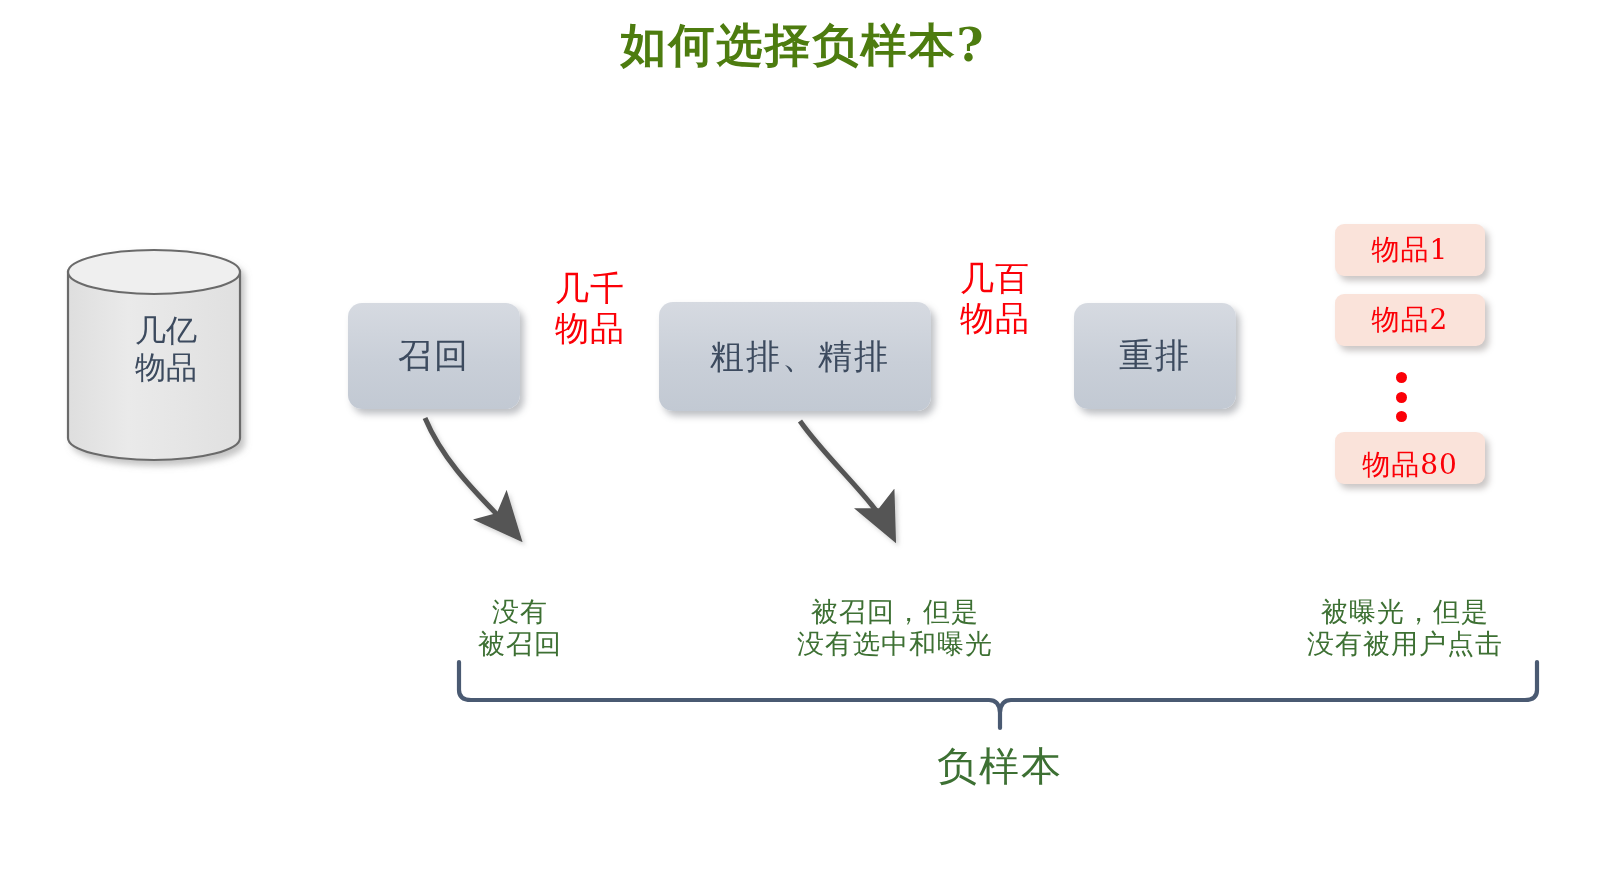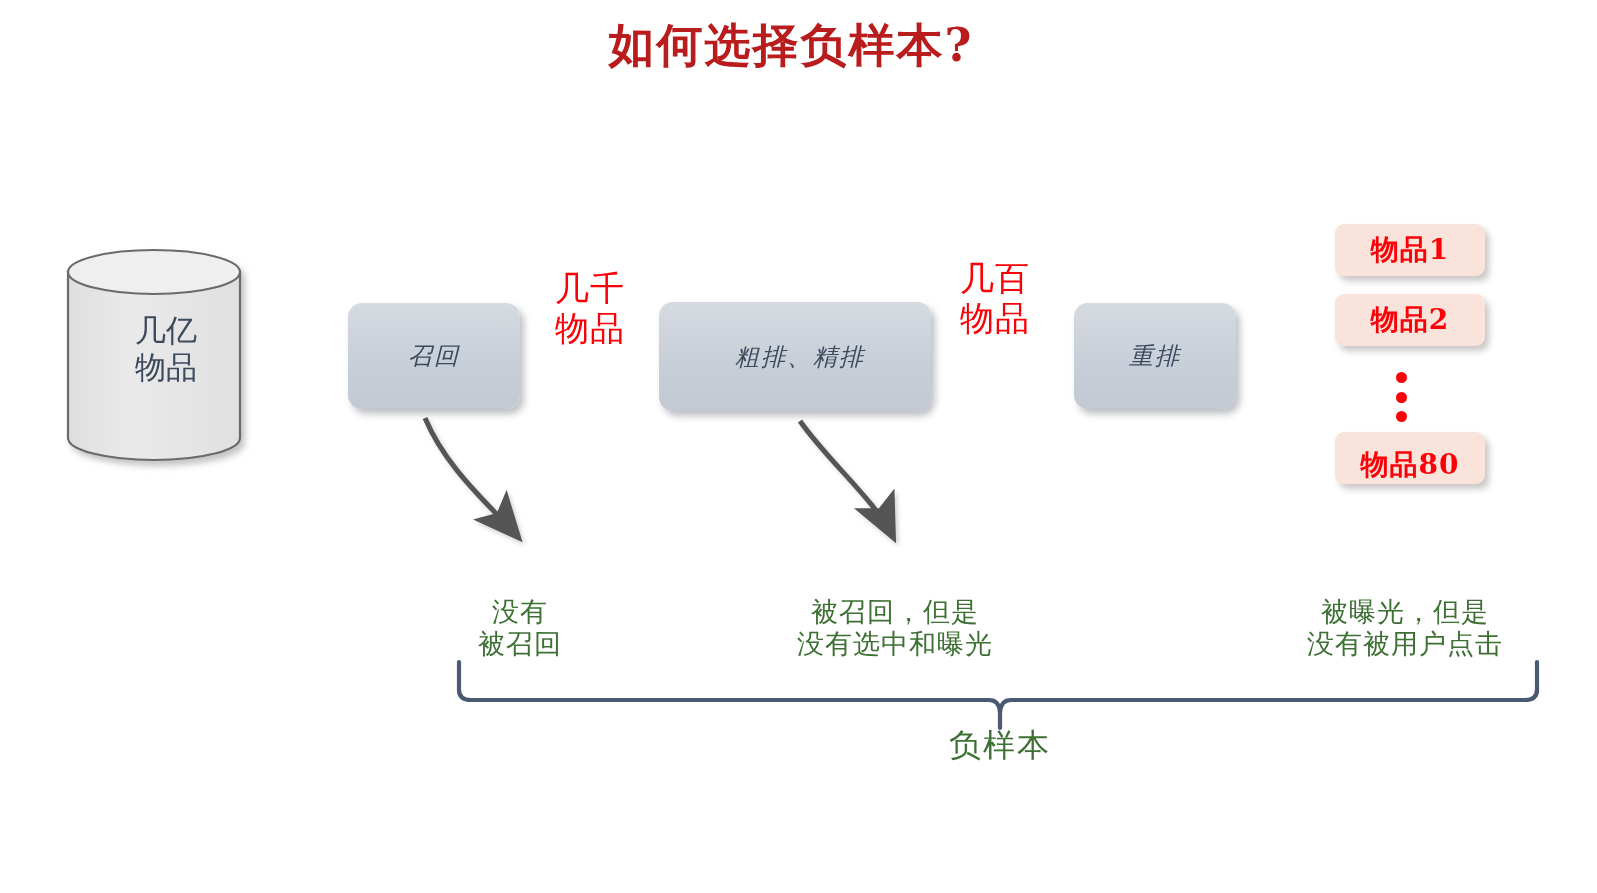--- a/index.html
+++ b/index.html
@@ -27,26 +27,26 @@
     height: 893px;
   }
   .txt {
     position: absolute;
     white-space: pre;
     line-height: 1.18;
     text-align: center;
   }
   
   #page-title {
-    left: 4px;
+    left: 16px;
     top: 18px;
     width: 1574px;
     font-size: 46px;
     font-weight: bold;
-    color: #b91c1c;
+    color: #4d7c0f;
     font-family: "DejaVu Serif", "Liberation Serif", serif;
     letter-spacing: 2px;
   }
   
   #cylinder-label {
     left: 68px;
     top: 312px;
     width: 196px;
     font-size: 31px;
     color: #3c4a5e;
@@ -56,26 +56,25 @@
   .stage-box {
     position: absolute;
     border-radius: 14px;
     background: linear-gradient(180deg, #d6dae1 0%, #c9cfd8 55%, #c2c9d3 100%);
     box-shadow: 4px 5px 7px rgba(110,115,125,0.45);
     display: flex;
     align-items: center;
     justify-content: center;
   }
   .stage-box-label {
-    font-size: 24px;
+    font-size: 34px;
     color: #3c4a5e;
     font-family: "DejaVu Serif", "Liberation Serif", serif;
     letter-spacing: 2px;
     white-space: pre;
-    font-style: italic;
   }
   #box-recall   { left: 348px;  top: 303px; width: 172px; height: 106px; }
   #box-rank     { left: 659px;  top: 302px; width: 262px; height: 109px; padding-left: 10px; }
   #box-rerank   { left: 1074px; top: 303px; width: 162px; height: 106px; }
   
   .flow-label {
     color: #fb0007;
     font-size: 34px;
     font-family: "DejaVu Serif", "Liberation Serif", serif;
     letter-spacing: 1px;
@@ -87,21 +86,20 @@
     position: absolute;
     left: 1335px;
     width: 150px;
     height: 52px;
     border-radius: 9px;
     background: #fae3da;
     box-shadow: 4px 5px 6px rgba(140,130,128,0.45);
     display: flex;
     align-items: center;
     justify-content: center;
-    font-weight: bold;
   }
   .item-box-label {
     font-size: 28px;
     color: #fb0007;
     font-family: "DejaVu Serif", "Liberation Serif", serif;
     letter-spacing: 1px;
     white-space: pre;
   }
   #item-box-0 { top: 224px; }
   #item-box-1 { top: 294px; text-align: right; }
@@ -130,24 +128,24 @@
     font-size: 27px;
     font-family: "DejaVu Serif", "Liberation Serif", serif;
     letter-spacing: 1px;
     margin-top: 44px;
   }
   #note-1 { left: 420px;  top: 552px; width: 200px; }
   #note-2 { left: 745px;  top: 552px; width: 300px; }
   #note-3 { left: 1255px; top: 552px; width: 300px; }
   #brace-label {
     left: 870px;
-    top: 727px;
+    top: 743px;
     width: 260px;
     color: #3d7033;
-    font-size: 32px;
+    font-size: 40px;
     font-family: "DejaVu Serif", "Liberation Serif", serif;
     letter-spacing: 2px;
   }
 </style>
 </head>
 <body>
 
 <div id="stage">
 
   <svg id="svg-layer" viewBox="0 0 1597 893" xmlns="http://www.w3.org/2000/svg">

